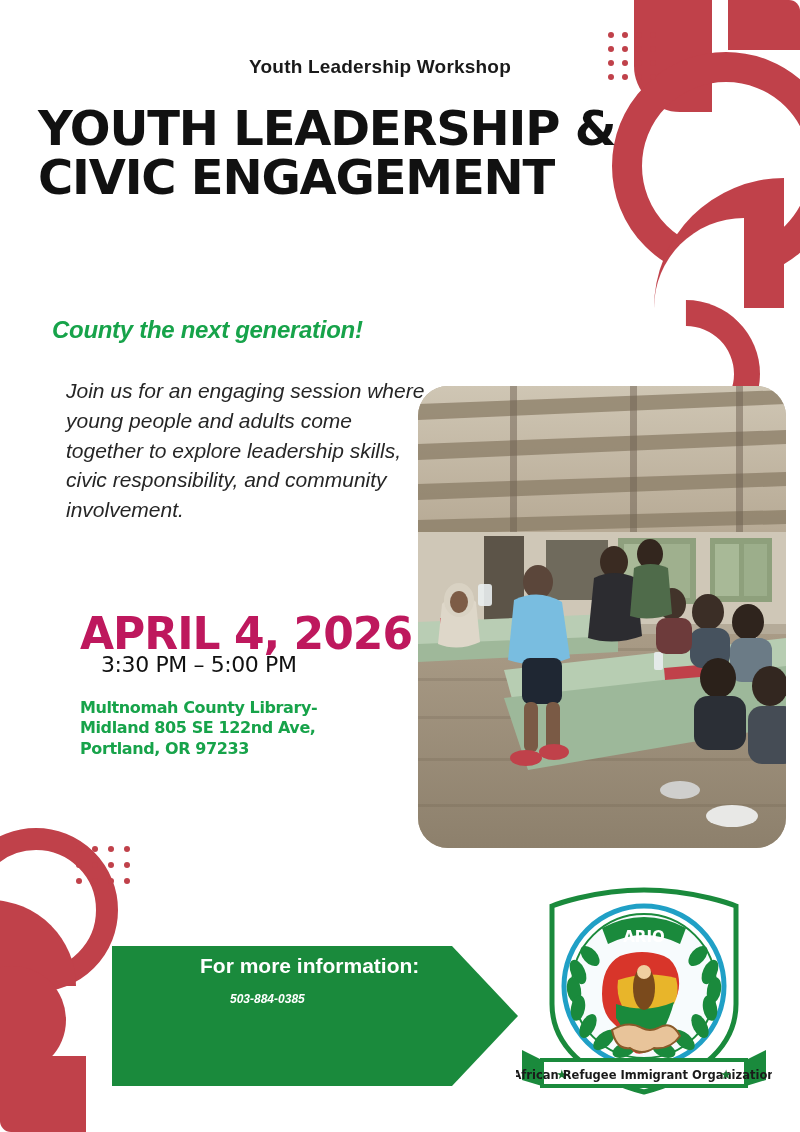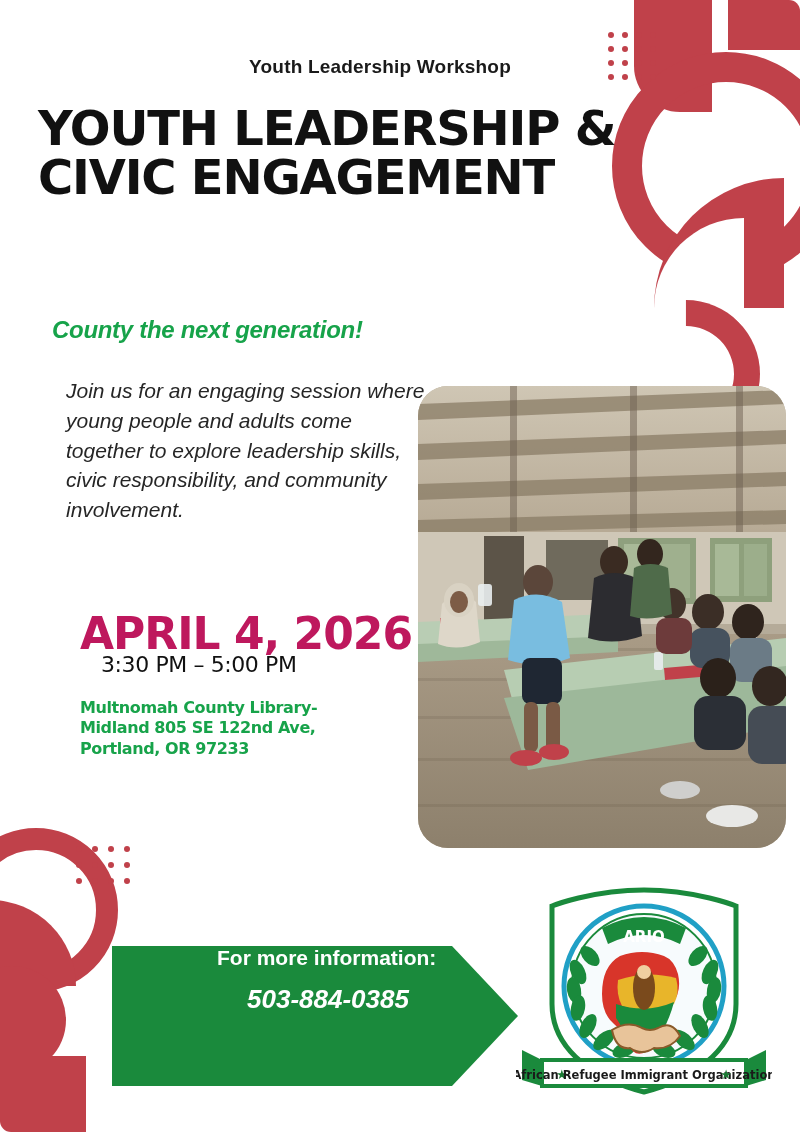--- a/index.html
+++ b/index.html
@@ -219,40 +219,40 @@
   .banner .tip {
     position: absolute;
     left: 340px; top: 0;
     width: 0; height: 0;
     border-top: 70px solid transparent;
     border-bottom: 70px solid transparent;
     border-left: 66px solid #1a8a3c;
   }
   .banner-text {
     position: absolute;
-    left: 17px; top: 0;
+    left: 0; top: 0;
     width: 340px; height: 140px;
-    padding: 0 0 0 0;
+    padding: 8px 0 0 0;
     box-sizing: border-box;
     color: #ffffff;
   }
   .banner-line1 {
     font-size: 21px;
     font-weight: bold;
     padding-left: 88px;
   }
   .banner-line2 {
     font-size: 20px;
     font-style: italic;
     font-weight: bold;
     padding-left: 96px;
     padding-top: 14px;
   }
   .banner-line3 {
-    font-size: 26px;
+    font-size: 12px;
     font-style: italic;
     font-weight: bold;
     padding-left: 118px;
     padding-top: 14px;
   }
 
   
   .logo {
     position: absolute;
     top: 884px; left: 516px;

